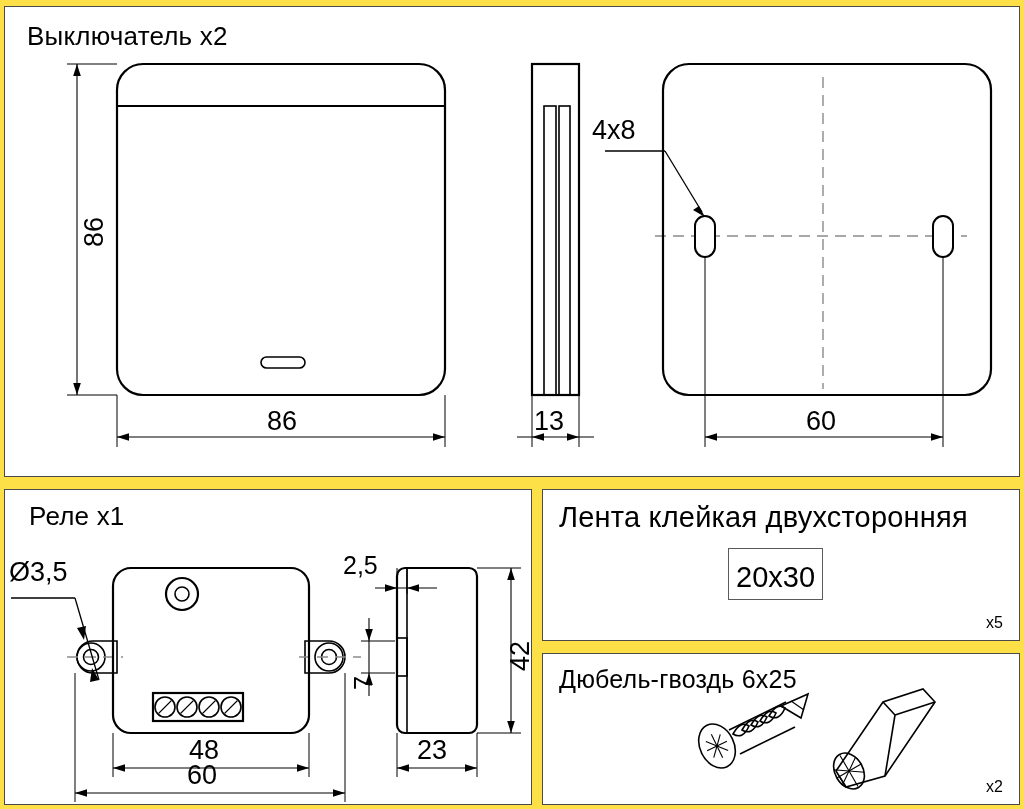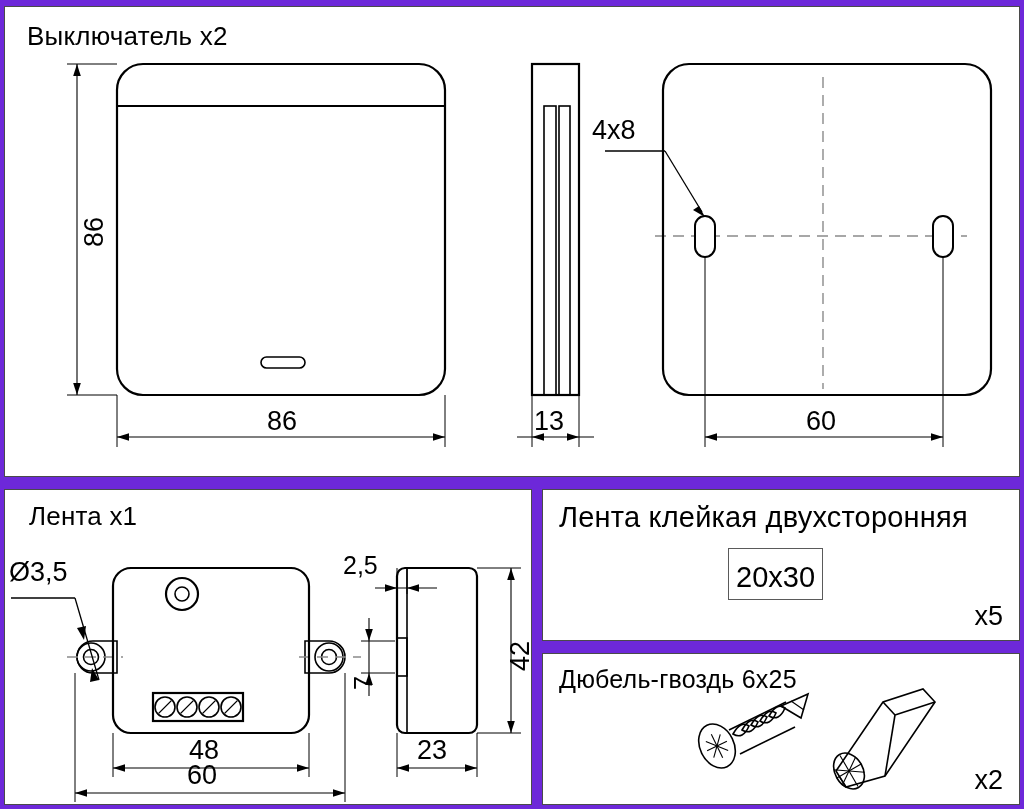--- a/index.html
+++ b/index.html
@@ -9,21 +9,21 @@
     background: #ffffff;
   }
   body {
     font-family: "Liberation Sans", "DejaVu Sans", sans-serif;
     color: #000000;
   }
   #sheet {
     position: relative;
     width: 1024px;
     height: 809px;
-    background: #6d28d9;
+    background: #fde047;
     overflow: hidden;
   }
   .panel {
     position: absolute;
     border: 1.5px solid #4a4a4a;
     background: #ffffff;
     box-sizing: border-box;
   }
   #panel-switch   { left: 4px;   top: 6px;   width: 1016px; height: 471px; }
   #panel-relay    { left: 4px;   top: 489px; width: 528px;  height: 316px; }
@@ -37,21 +37,21 @@
     white-space: nowrap;
     color: #000;
   }
   #title-switch { left: 22px;  top: 14px; }
   #title-relay  { left: 24px;  top: 11px; }
   #title-tape   { left: 16px;  top: 11px; font-size: 29px; }
   #title-dowel  { left: 16px;  top: 11px; font-size: 25px; }
 
   .qty {
     position: absolute;
-    font-size: 27px;
+    font-size: 16px;
     right: 16px;
     bottom: 8px;
   }
 
   svg { display: block; }
   .svg-layer { position: absolute; left: 0; top: 0; pointer-events: none; }
 
   
   .outline      { fill: none; stroke: #000000; stroke-width: 2.2; }
   .outline-thin { fill: none; stroke: #000000; stroke-width: 1.6; }
@@ -167,21 +167,21 @@
     <div class="dimtext" style="left:262px; top:399px;">86</div>
 
     <div class="dimtext" style="left:529px; top:399px;">13</div>
 
     <div class="dimtext" style="left:587px; top:108px;">4x8</div>
 
     <div class="dimtext" style="left:801px; top:399px;">60</div>
   </div>
 
   <div class="panel" id="panel-relay">
-    <div class="panel-title" id="title-relay">Лента  х1</div>
+    <div class="panel-title" id="title-relay">Реле  х1</div>
 
     <svg class="svg-layer" width="528" height="316" viewBox="0 0 528 316">
 
       <g>
 
         <path class="outline-thin" d="M 88,151 L 112,151 L 112,183 L 88,183
                  A 16,16 0 1 1 88,151 Z"></path>
         <circle class="outline-thin" cx="86" cy="167" r="14"></circle>
         <circle class="outline-thin" cx="86" cy="167" r="7.5"></circle>
 

